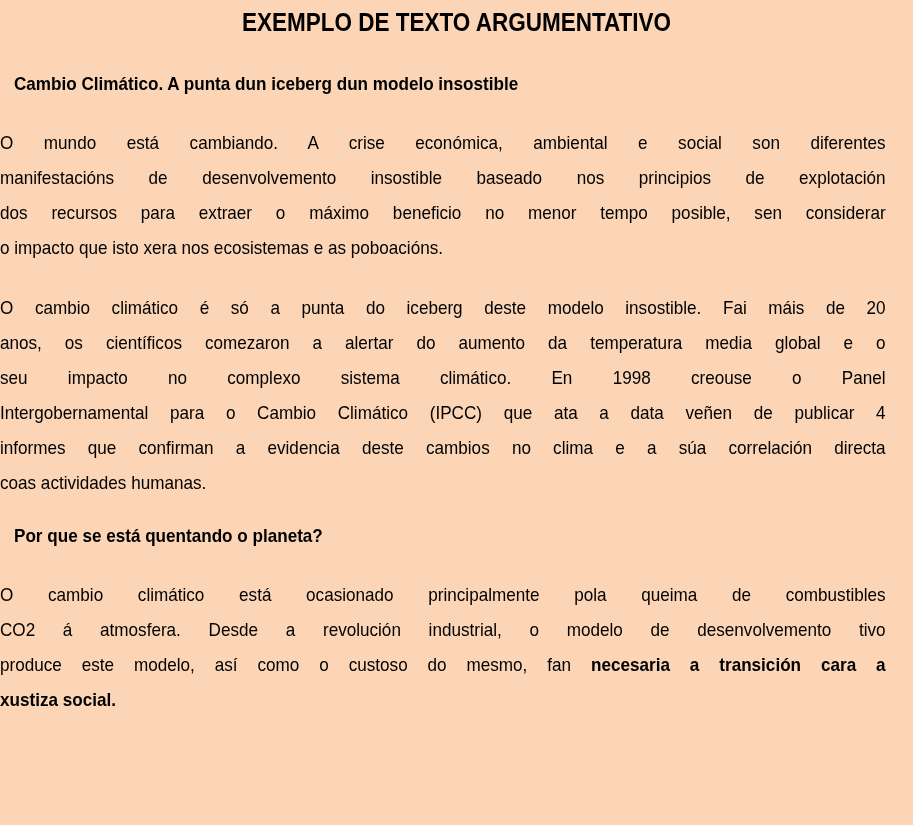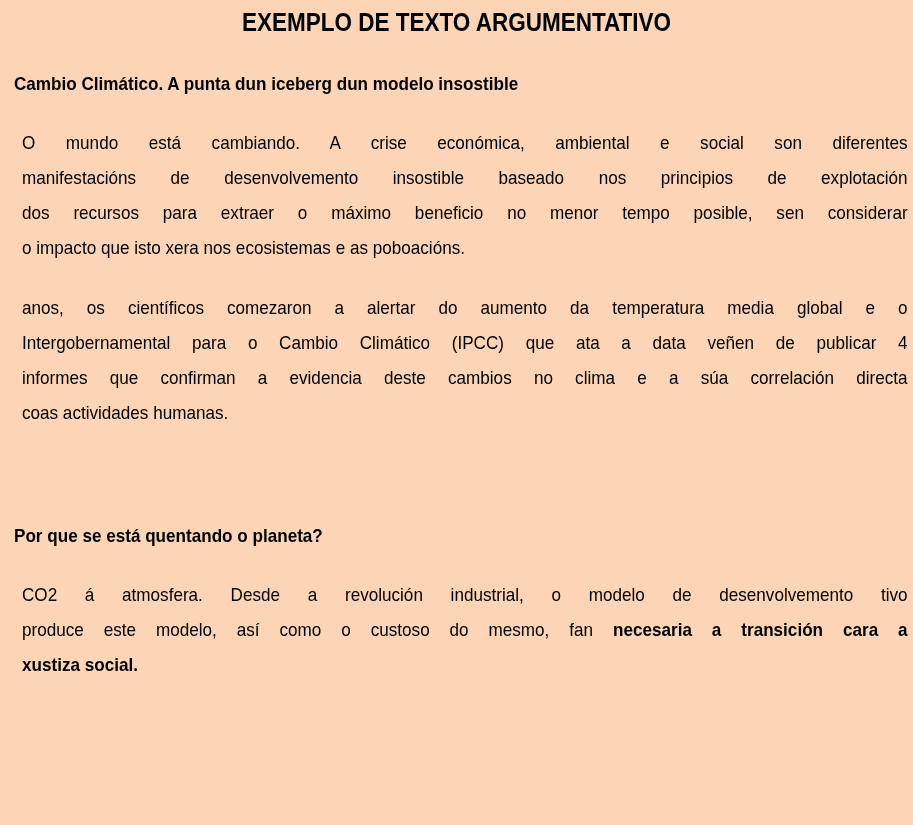--- a/index.html
+++ b/index.html
@@ -14,21 +14,21 @@
     position: absolute; top: 5px; left: 0; width: 913px;
     text-align: center; font-weight: bold; font-size: 25px;
     transform: scaleX(0.9); transform-origin: center;
     line-height: 34px;
   }
   .subhead {
     position: absolute; left: 14px; font-weight: bold; font-size: 19px;
     transform: scaleX(0.9); transform-origin: left; white-space: nowrap;
     line-height: 26px;
   }
-  .para { position: absolute; left: 22px; width: 886px; }
+  .para { position: absolute; left: 0; width: 886px; }
   .line {
     height: 35px; line-height: 26px; font-size: 19px;
     white-space: nowrap; position: relative;
   }
   .line .inner {
     display: block; text-align: justify; text-align-last: justify;
     width: 984px; transform: scaleX(0.9); transform-origin: left;
   }
   .line.last .inner { text-align-last: left; }
   b { font-weight: bold; }
@@ -51,37 +51,46 @@
     <div class="line">
         <span class="inner">dos recursos para extraer o máximo beneficio no menor tempo posible, sen considerar</span>
       </div>
     <div class="line last">
         <span class="inner">o impacto que isto xera nos ecosistemas e as poboacións.</span>
       </div>
   </div>
 
   <div class="para" style="top:295px">
     <div class="line">
+        <span class="inner">O cambio climático é só a punta do iceberg deste modelo insostible. Fai máis de 20</span>
+      </div>
+    <div class="line">
         <span class="inner">anos, os científicos comezaron a alertar do aumento da temperatura media global e o</span>
+      </div>
+    <div class="line">
+        <span class="inner">seu impacto no complexo sistema climático.  En 1998 creouse o Panel</span>
       </div>
     <div class="line">
         <span class="inner">Intergobernamental para o Cambio Climático (IPCC) que ata a data veñen de publicar 4</span>
       </div>
     <div class="line">
         <span class="inner">informes que confirman a evidencia deste cambios no clima e a súa correlación directa</span>
       </div>
     <div class="line last">
         <span class="inner">coas actividades humanas.</span>
       </div>
   </div>
 
   <div class="subhead" style="top:523px">Por que se está quentando o planeta?</div>
 
   <div class="para" style="top:582px">
     <div class="line">
+        <span class="inner">O cambio climático está ocasionado principalmente pola queima de combustibles</span>
+      </div>
+    <div class="line">
         <span class="inner">CO2 á atmosfera.  Desde a revolución industrial, o modelo de desenvolvemento tivo</span>
       </div>
     <div class="line">
         <span class="inner"><span>produce este modelo, así como o custoso do mesmo, fan </span><b>necesaria a transición cara a</b></span>
       </div>
     <div class="line last">
         <span class="inner"><b>xustiza social.</b></span>
       </div>
   </div>
 </div>

